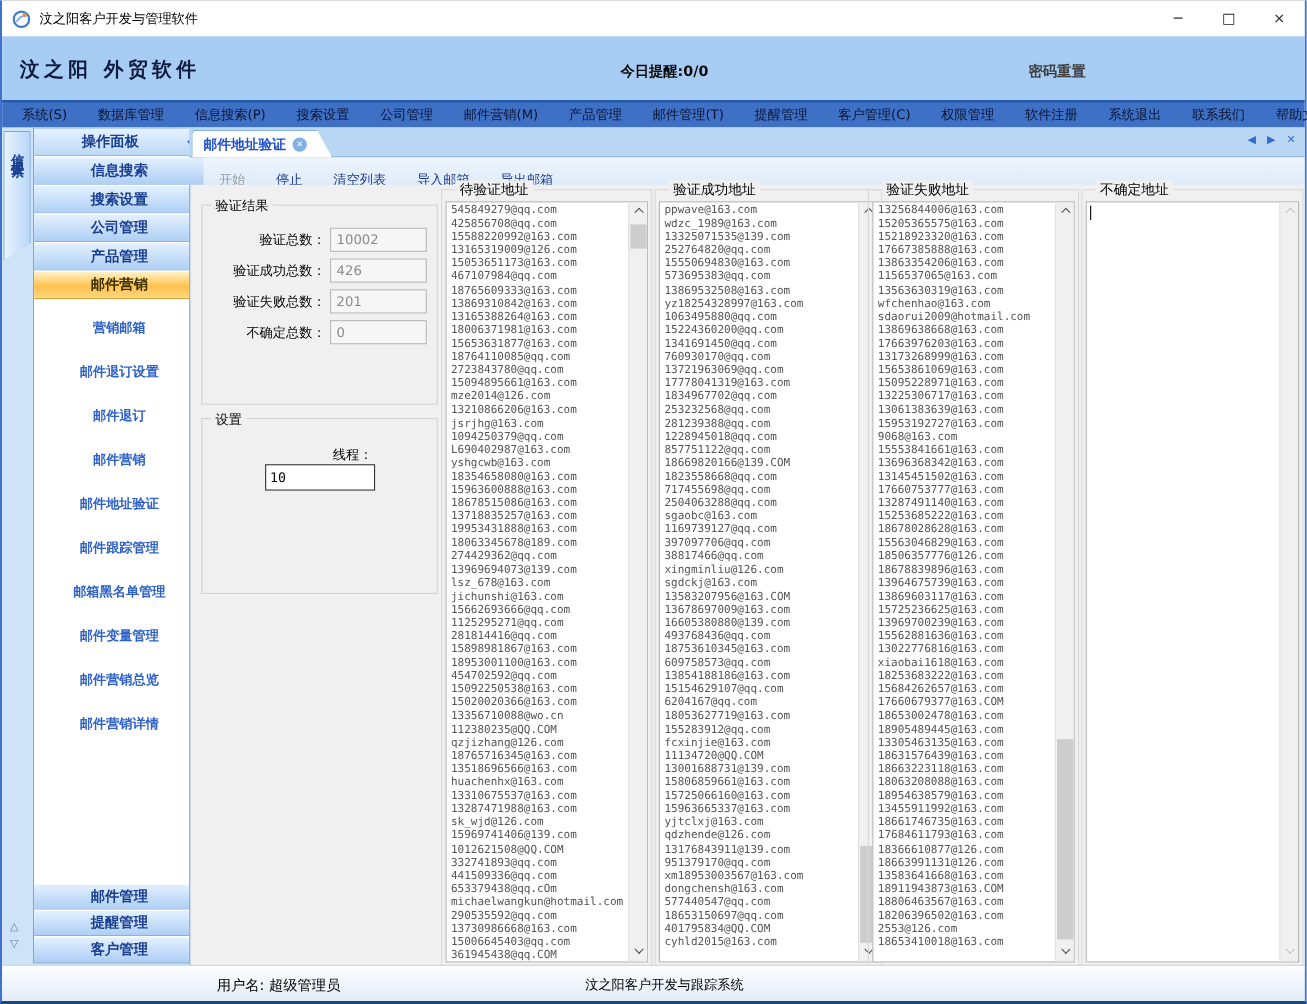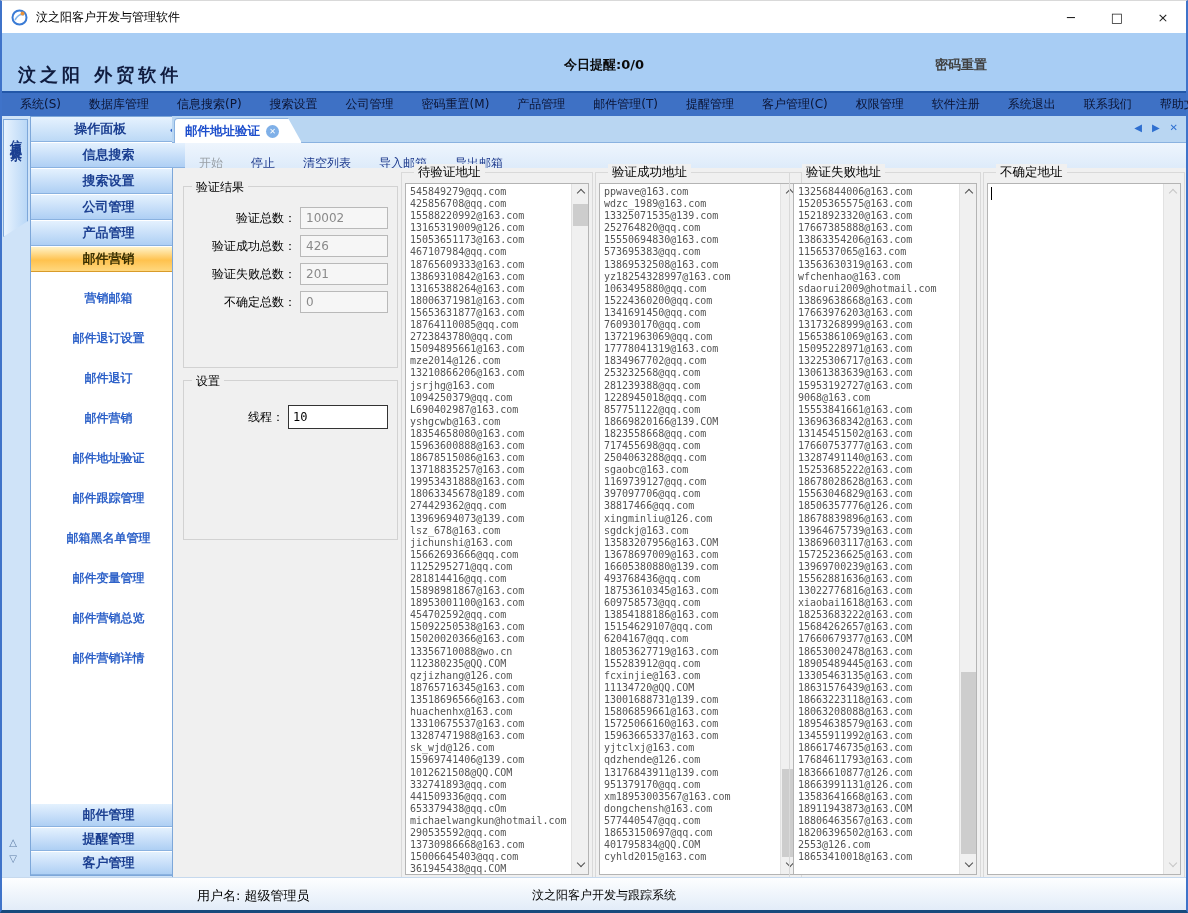--- a/index.html
+++ b/index.html
@@ -13,21 +13,21 @@
   .titlebar { position:absolute; left:0; right:0; top:0; height:32px; background:#fff;
               display:flex; align-items:center; }
   .app-icon { margin-left:9px; width:17px; height:17px; }
   .titletext { margin-left:8px; font-size:12px; color:#000; }
   .wincontrols { margin-left:auto; display:flex; height:100%; }
   .winbtn { width:46px; height:100%; display:flex; align-items:center; justify-content:center;
             font-size:13px; color:#222; cursor:default; }
 
   
   .header { position:absolute; left:0; right:0; top:32px; height:58px; background:#a8cdf4; }
-  .brand { position:absolute; left:16px; top:30px; font-size:18px; font-weight:bold;
+  .brand { position:absolute; left:16px; top:18px; font-size:18px; font-weight:bold;
            color:#101c3f; letter-spacing:4px; }
   .reminder { position:absolute; left:562px; top:23px; font-size:13px; font-weight:bold; color:#0a0a0a; }
   .pwreset { position:absolute; left:933px; top:23px; font-size:13px; font-weight:bold; color:#404040; }
 
   
   .menubar { position:absolute; left:0; right:0; top:90px; height:25px; background:#3e71c5;
              border-top:2px solid #2257a8; display:flex; align-items:center; padding-left:4px; }
   .menuitem { padding:0 14px; font-size:12px; color:#0b1433; white-space:nowrap; }
 
   
@@ -89,21 +89,21 @@
   .glabel { position:absolute; top:-8px; left:8px; background:#f0f0f0; padding:0 4px;
             font-size:12px; color:#000; white-space:nowrap; }
   .g-results { left:10px; top:18px; width:215px; height:182px; }
   .g-settings { left:10px; top:212px; width:215px; height:160px; }
 
   .fieldrow { display:flex; align-items:center; margin:6px 8px 0 0; height:22px; }
   .fieldrow:first-of-type { margin-top:20px; }
   .flabel { width:112px; text-align:right; font-size:12px; color:#000; margin-right:4px; white-space:nowrap; }
   .fvalue { width:88px; height:22px; background:#f6f6f6; border:1px solid #b9b9b9;
             font-size:12px; color:#8a8a8a; line-height:20px; padding-left:5px; }
-  .threadrow { display:flex; align-items:center; margin-top:24px; }
+  .threadrow { display:flex; align-items:center; margin-top:24px;flex-direction:column; }
   .threadrow .flabel { width:100px; }
   .threadinput { width:100px; height:24px; border:1px solid #333; background:#fff;
                  font-size:12px; color:#000; padding-left:4px; font-family:"DejaVu Sans Mono",monospace; }
 
   
   .listgroup { position:absolute; top:4px; bottom:2px; border:1px solid #d9d9d9; }
   .lg1 { left:228px; width:192px; } .lg2 { left:422px; width:207px; }
   .lg3 { left:616px; width:192px; } .lg4 { left:810px; width:202px; }
   .listgroup .glabel { top:-9px; left:12px; font-size:12.5px; }
   .listbox { position:absolute; left:3px; right:3px; top:10px; bottom:3px; background:#fff;
@@ -155,21 +155,21 @@
     <span class="pwreset">密码重置</span>
   </div>
 
   <nav class="menubar">
 
   <span class="menuitem">系统(S)</span>
       <span class="menuitem">数据库管理</span>
       <span class="menuitem">信息搜索(P)</span>
       <span class="menuitem">搜索设置</span>
       <span class="menuitem">公司管理</span>
-      <span class="menuitem">密码重置(M)</span>
+      <span class="menuitem">邮件营销(M)</span>
       <span class="menuitem">产品管理</span>
       <span class="menuitem">邮件管理(T)</span>
       <span class="menuitem">提醒管理</span>
       <span class="menuitem">客户管理(C)</span>
       <span class="menuitem">权限管理</span>
       <span class="menuitem">软件注册</span>
       <span class="menuitem">系统退出</span>
       <span class="menuitem">联系我们</span>
       <span class="menuitem">帮助文档</span>
     </nav>

